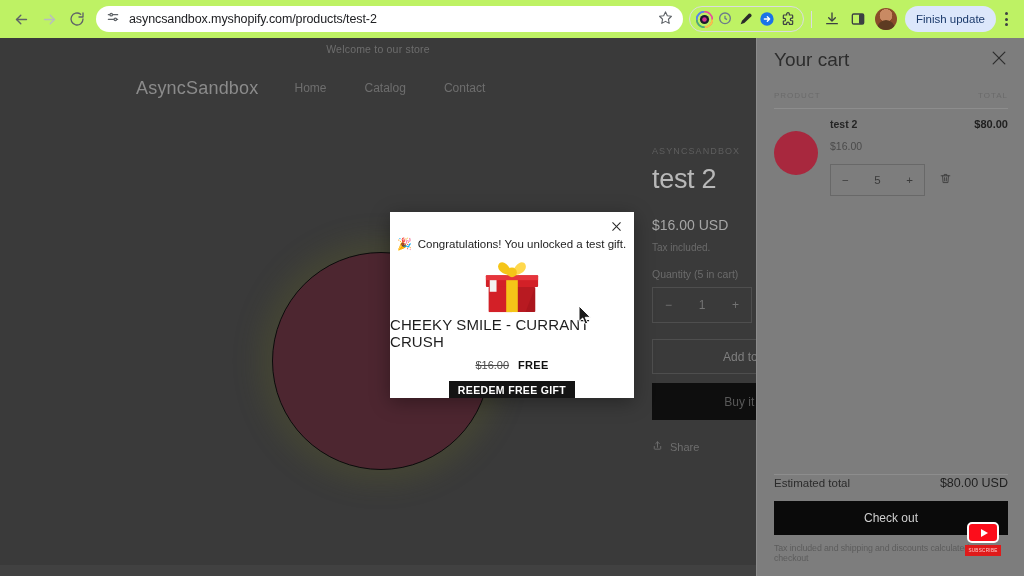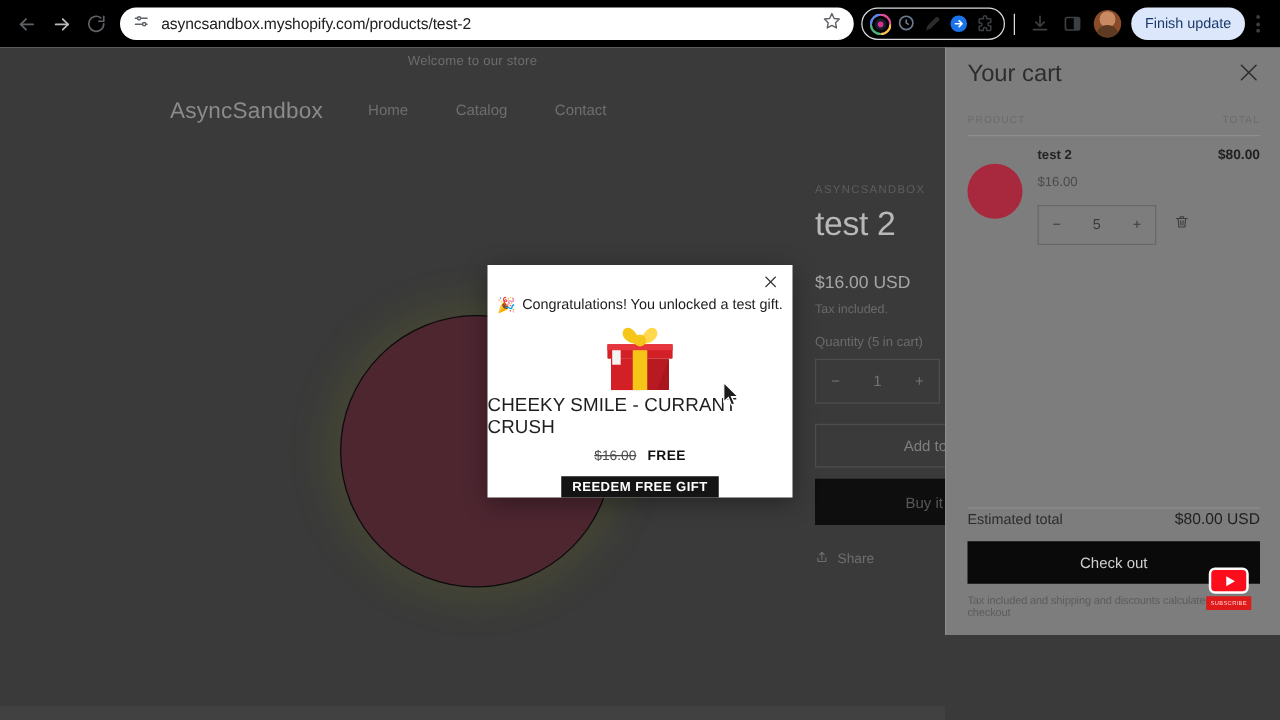--- a/index.html
+++ b/index.html
@@ -7,21 +7,21 @@
     width: 1024px; height: 576px;
     overflow: hidden;
     font-family: "Liberation Sans", sans-serif;
     background: #ffffff;
   }
 
   
   #browser-chrome {
     position: absolute; left: 0; top: 0;
     width: 1024px; height: 38px;
-    background: #000000;
+    background: #bef264;
     display: flex; align-items: center;
     padding: 0 8px;
   }
   .nav-btn {
     width: 26px; height: 26px;
     display: flex; align-items: center; justify-content: center;
     border-radius: 50%;
     color: #5f6368;
     flex: 0 0 auto;
     margin-right: 2px;
@@ -177,21 +177,21 @@
   }
 
   #bottom-band {
     position: absolute; left: 0; bottom: 0; width: 756px; height: 11px;
     background: #414141;
   }
 
   
   #cart-drawer {
     position: absolute; right: 0; top: 38px;
-    width: 268px; height: 470px;
+    width: 268px; height: 538px;
     background: #7d7d7d;
     border-left: 1px solid #8c8c8c;
     overflow: hidden;
   }
   #cart-header {
     position: absolute; left: 0; top: 0; width: 268px; height: 44px;
     display: flex; align-items: center; justify-content: space-between;
     padding: 0 15px 0 17px;
   }
   #cart-title { font-size: 19px; color: #2d2d2d; font-weight: 400; }

